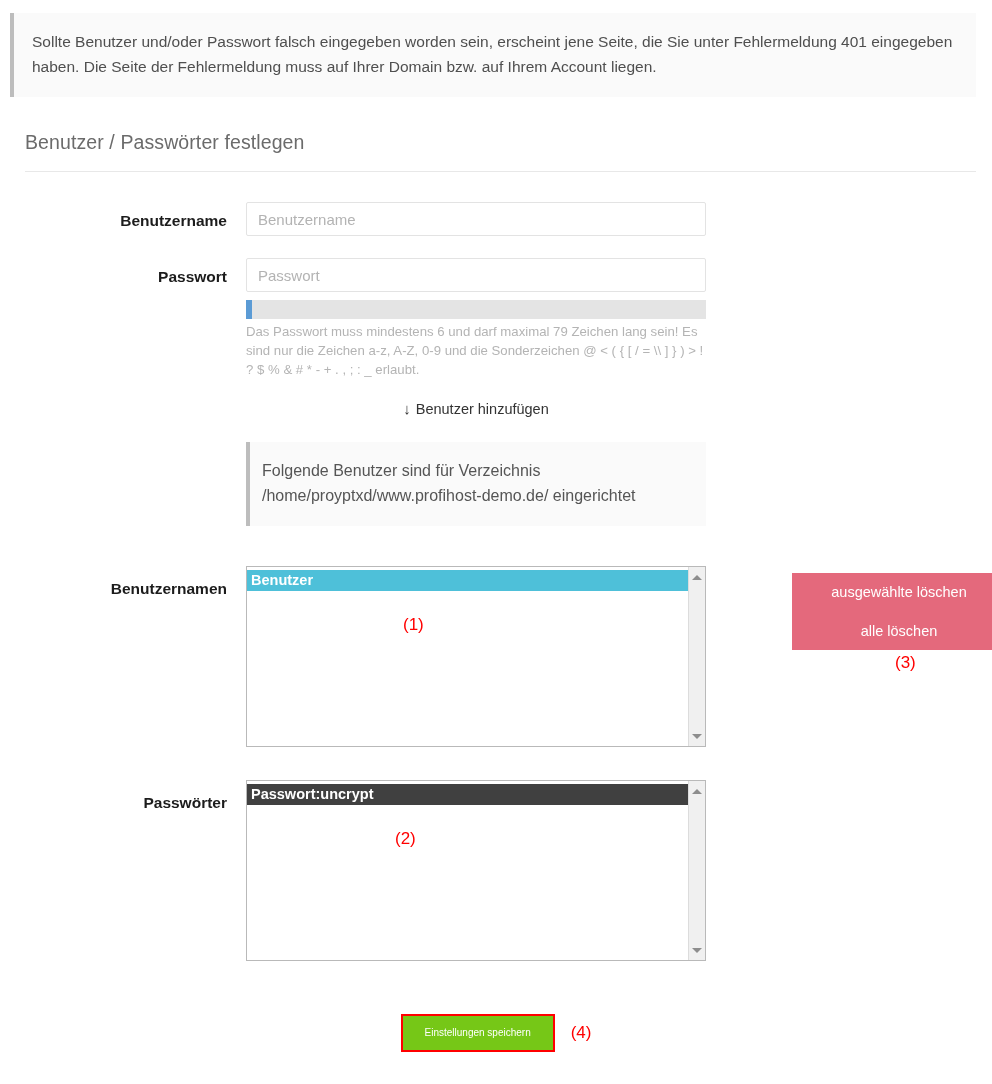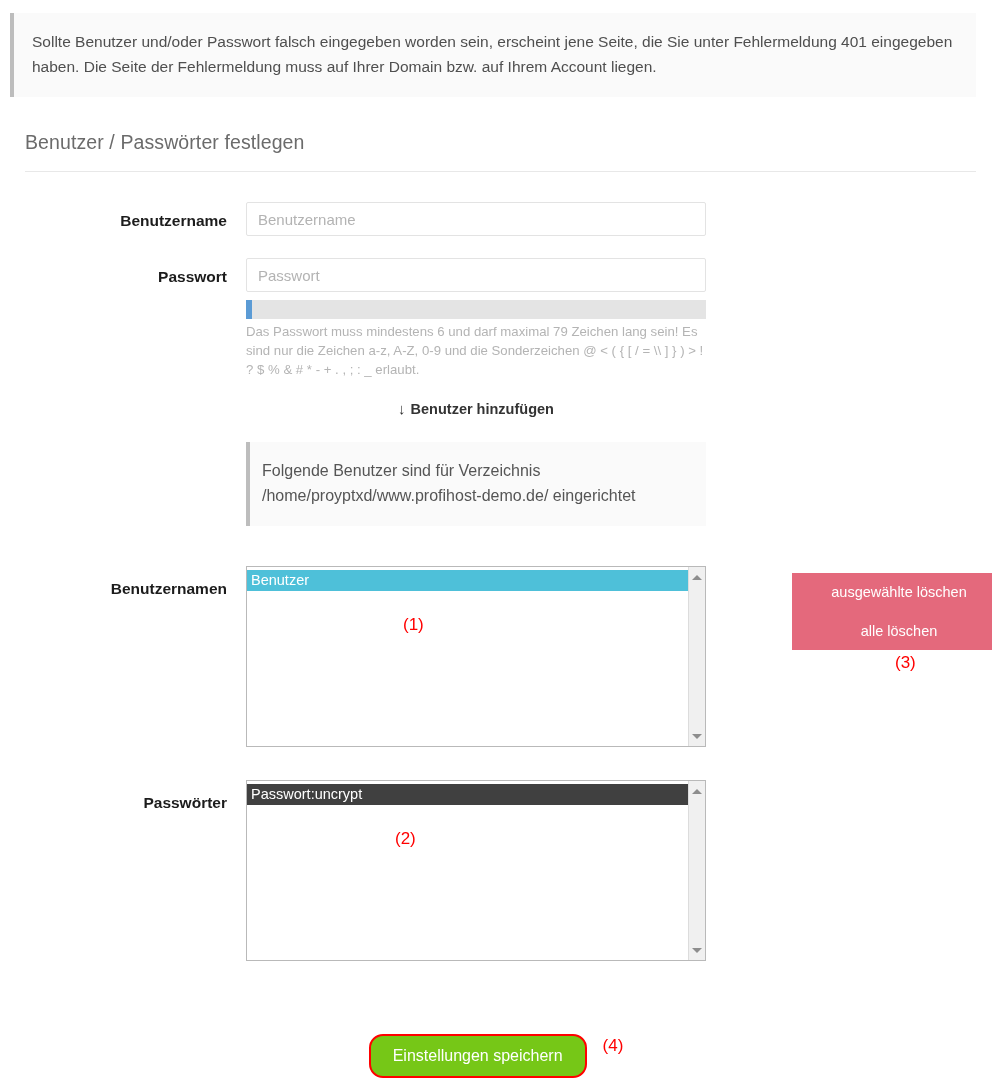--- a/index.html
+++ b/index.html
@@ -112,21 +112,21 @@
   .addrow {
     display: flex;
     margin-top: 22px;
   }
   .addrow-spacer { flex: 0 0 221px; }
   .add-link {
     flex: 0 0 460px;
     width: 460px;
     text-align: center;
     font-size: 14.5px;
-    font-weight: bold;
+    font-weight: normal;
     color: #333;
     text-decoration: none;
     cursor: pointer;
     display: block;
   }
   .arrow-down {
     display: inline-block;
     margin-right: 5px;
     font-size: 15px;
     line-height: 1;
@@ -176,20 +176,21 @@
   }
   .listbox {
     box-sizing: border-box;
     width: 460px;
     height: 181px;
     border: 1px solid #b9b9b9;
     background: #ffffff;
     display: flex;
     position: relative;
     overflow: hidden;
+    font-weight: bold;
   }
   .listbox-items {
     flex: 1 1 auto;
     padding: 3px 0 0 0;
     position: relative;
   }
   .listbox-option {
     font-size: 14.5px;
     line-height: 19px;
     padding: 1px 0 1px 4px;
@@ -281,26 +282,25 @@
     width: 992px;
     display: flex;
     justify-content: center;
     align-items: center;
   }
   .save-btn {
     background: #76c717;
     border: 2px solid #ff0000;
     color: #ffffff;
     font-family: "Liberation Sans", sans-serif;
-    font-size: 16px;
+    font-size: 10px;
     padding: 12px 22px;
-    border-radius: 14px;
+    border-radius: 0;
     cursor: pointer;
     line-height: 1;
-    margin-top: 20px;
   }
   .annot-4 {
     color: #ff0000;
     font-size: 17px;
     margin-left: 16px;
   }
 </style>
 </head>
 <body>
 

